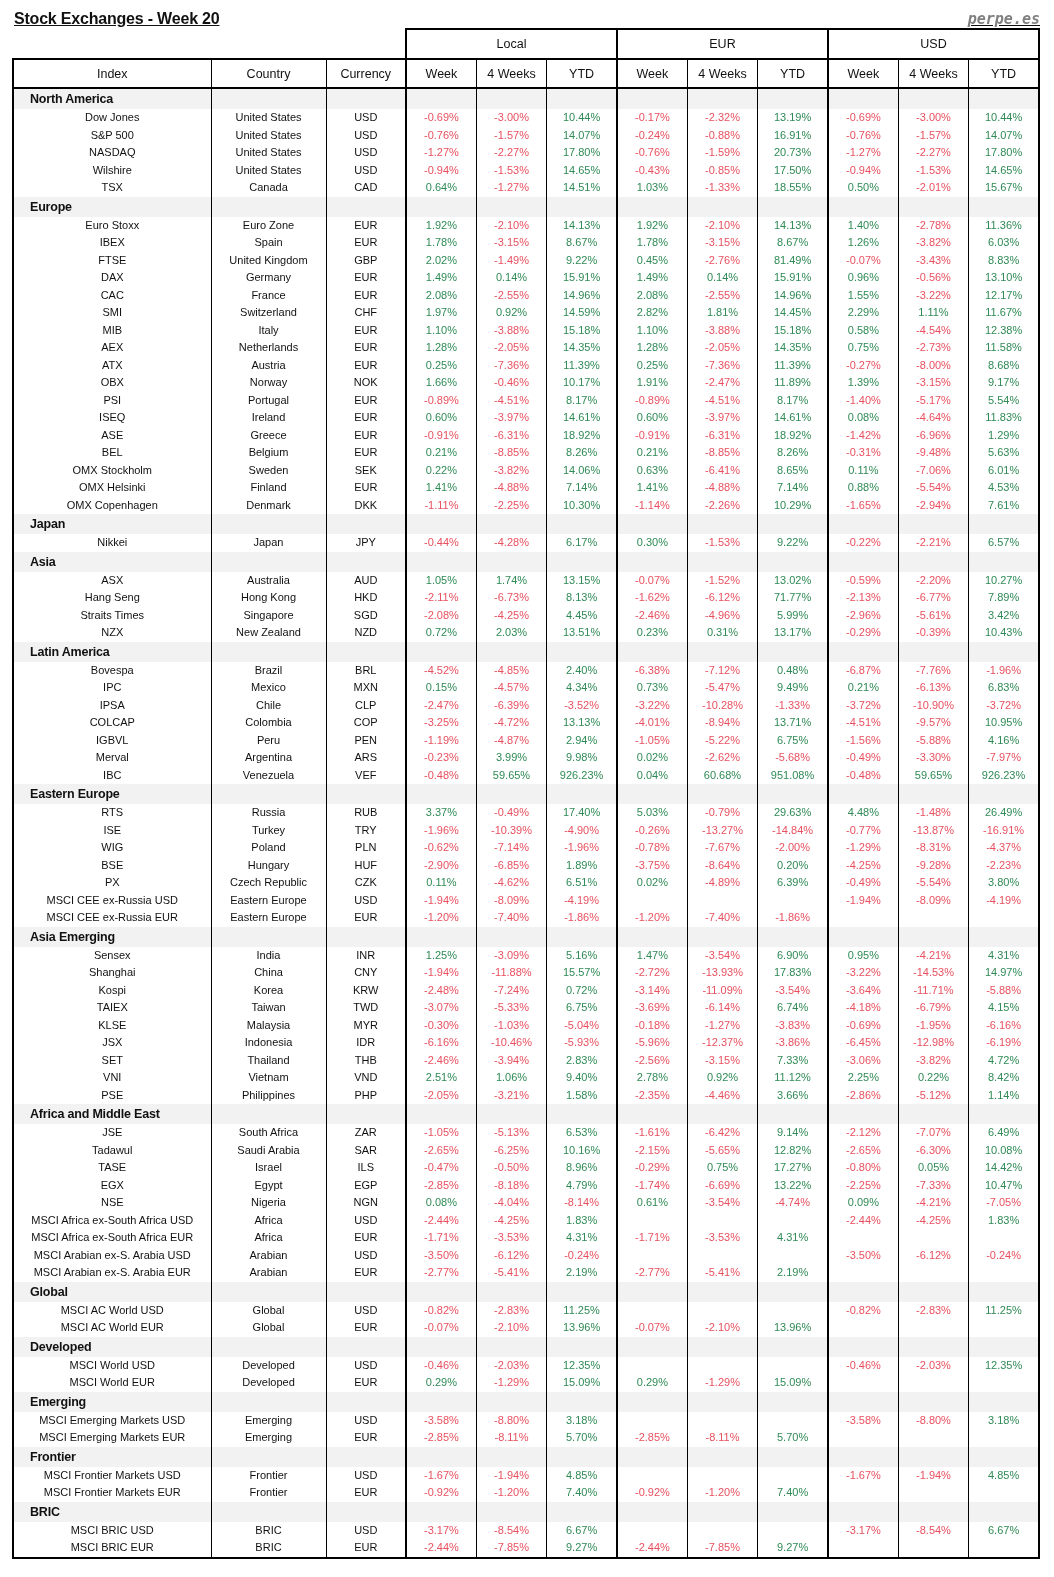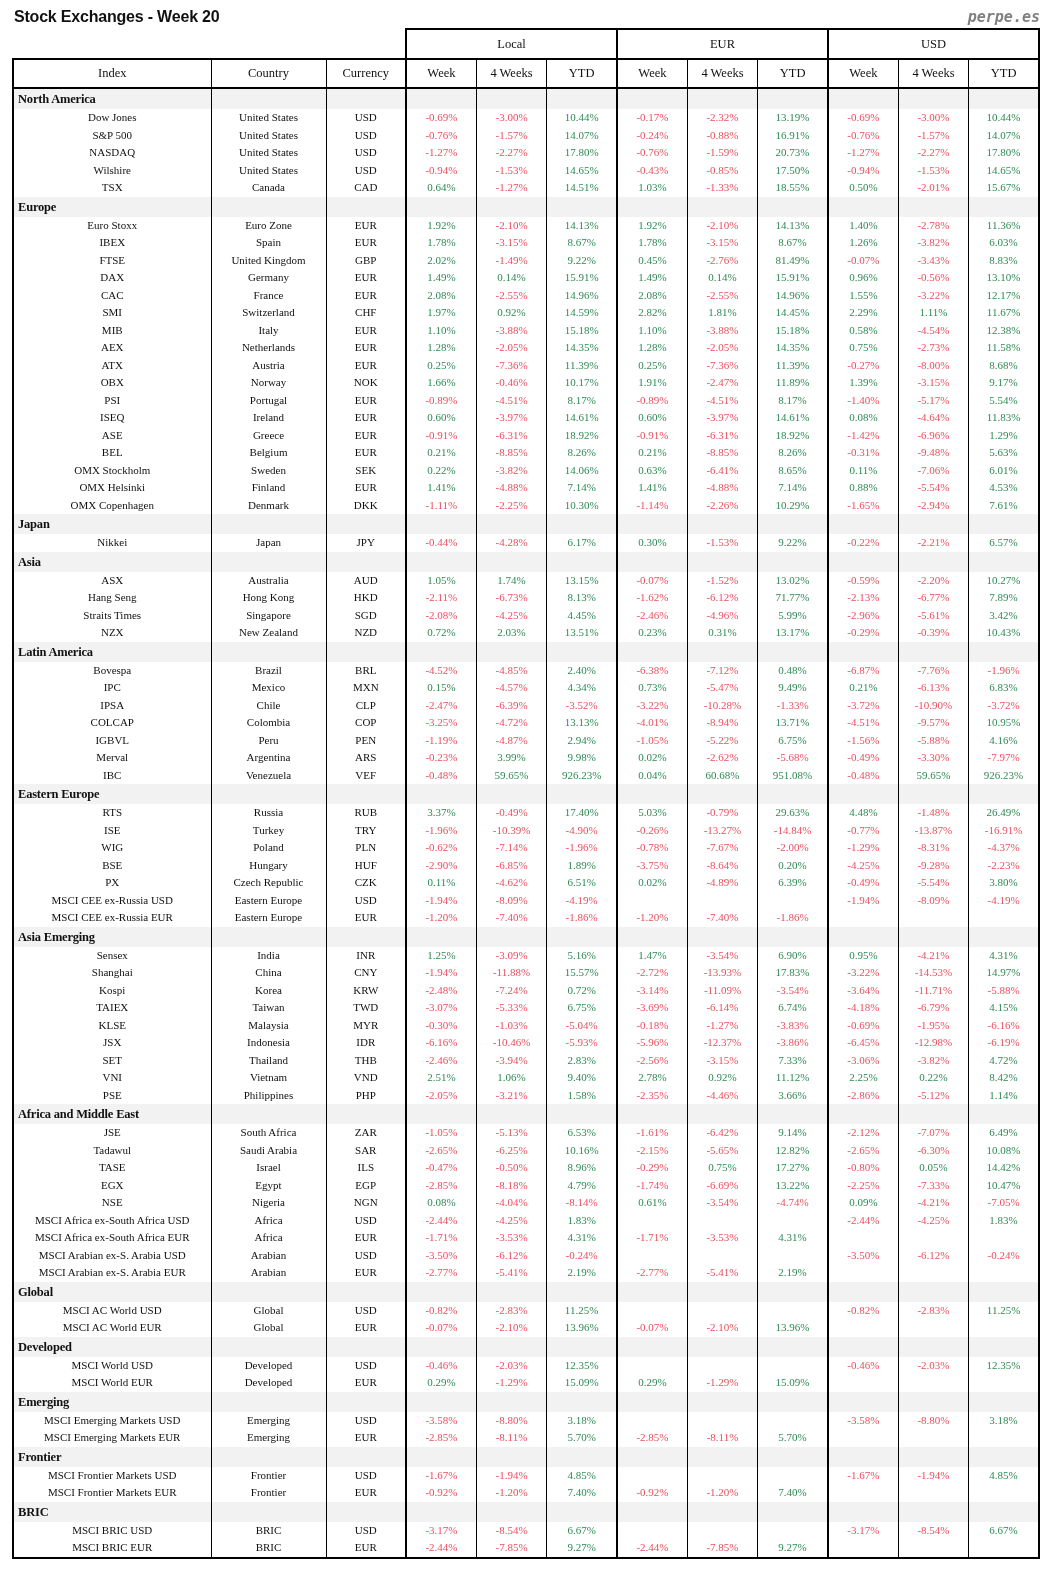--- a/index.html
+++ b/index.html
@@ -5,30 +5,30 @@
   :root{
     --neg:#E8505F; --pos:#2F8A55; --section-bg:#F2F2F2; --logo:#808080; --line:#000;
   }
   *{box-sizing:border-box;}
   html,body{margin:0;padding:0;}
   body{
     width:1054px;height:1577px;background:#fff;overflow:hidden;
     font-family:"Liberation Sans","DejaVu Sans",sans-serif;color:#111;
   }
   .topbar{
-    display:flex;justify-content:space-between;align-items:center;
-    padding:6px 14px 0 14px;height:28px;
+    display:flex;justify-content:space-between;align-items:flex-end;
+    padding:6px 14px 0 14px;height:28px;text-decoration:underline;
   }
   .page-title{font-size:16px;font-weight:bold;letter-spacing:-0.2px;}
   .site-logo{
     font-family:"DejaVu Sans Mono","Liberation Mono",monospace;
     font-style:italic;font-weight:bold;font-size:15px;color:var(--logo);
   }
   table.report{
-    border-collapse:collapse;table-layout:fixed;width:1028px;margin:0 0 0 12px;font-family:Liberation Serif, serif;
+    border-collapse:collapse;table-layout:fixed;width:1028px;margin:0 0 0 12px;
   }
   table.report th, table.report td{
     padding:0;margin:0;white-space:nowrap;overflow:hidden;text-align:center;
   }
   
   tr.group-row th{height:30px;font-size:12.5px;font-weight:normal;}
   tr.group-row th.gh{border:2px solid var(--line);}
   tr.group-row th.spacer{border:none;background:#fff;}
   
   tr.col-row th{
@@ -40,21 +40,21 @@
   
   .b1{border-left:1px solid var(--line);}
   .b2{border-left:2px solid var(--line);}
   
   tbody td{font-size:11px;height:17.5px;line-height:17.5px;}
   tbody td:first-child{border-left:2px solid var(--line);}
   tbody td:last-child{border-right:2px solid var(--line);}
   tbody tr:last-child td{border-bottom:2px solid var(--line);}
   tr.section-row td{background:var(--section-bg);height:20px;line-height:20px;}
   tr.section-row td.section-title{
-    font-weight:bold;text-align:left;padding-left:4px;font-size:12.5px;letter-spacing:-0.2px;
+    font-weight:bold;text-align:left;padding-left:16px;font-size:12.5px;letter-spacing:-0.2px;
   }
   td.neg{color:var(--neg);}
   td.pos{color:var(--pos);}
 </style>
 </head>
 <body>
 
 <div class="topbar">
   <div class="page-title">Stock Exchanges - Week 20</div>
   <div class="site-logo">perpe.es</div>

